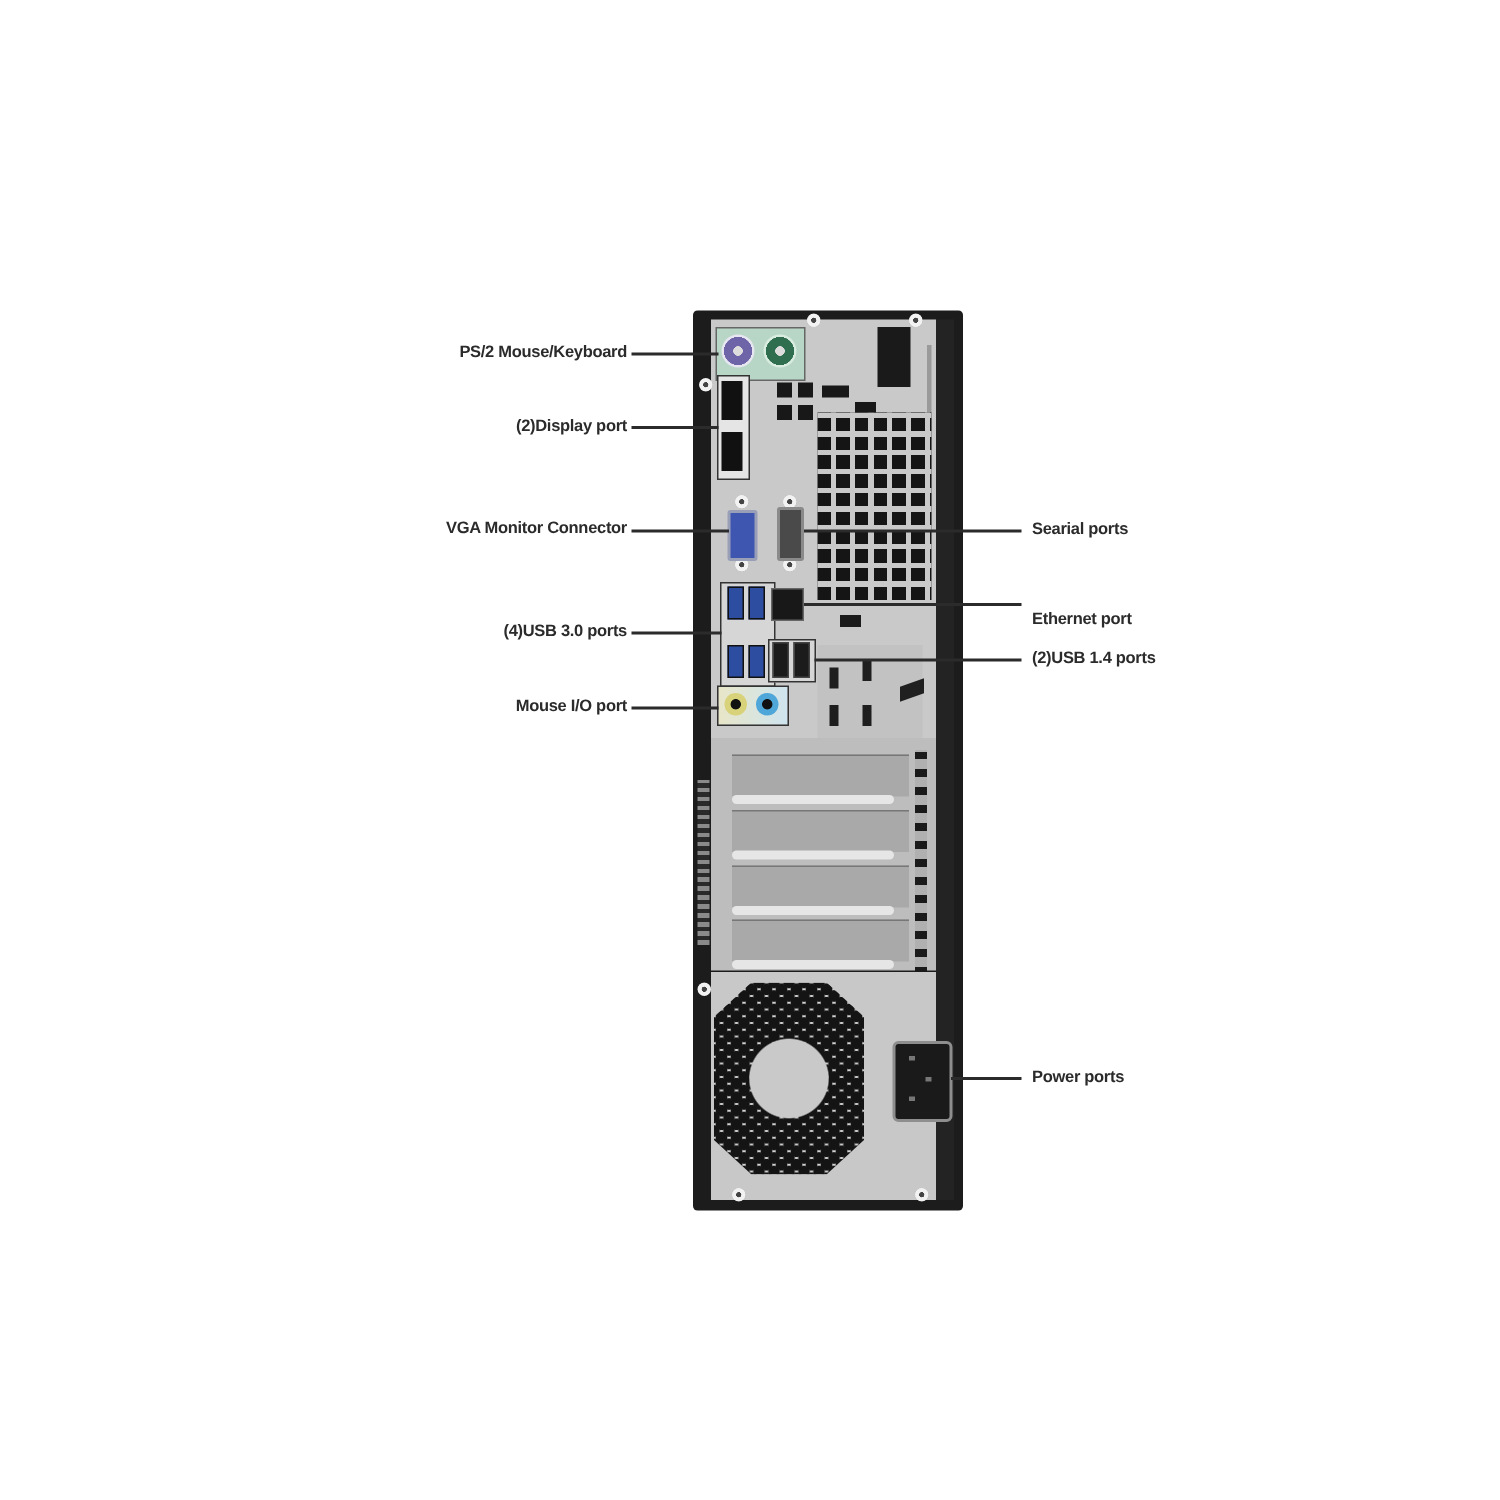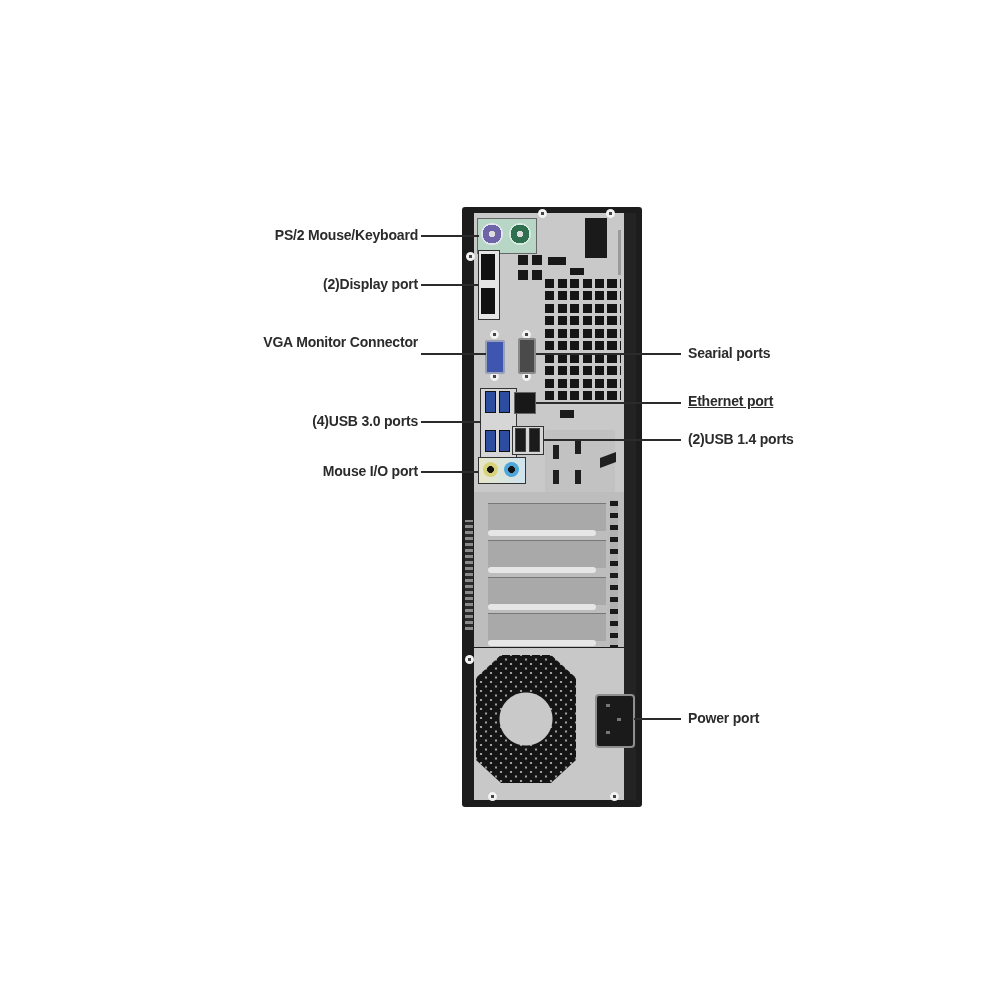--- a/index.html
+++ b/index.html
@@ -1,18 +1,18 @@
 <!DOCTYPE html>
 <html><head>
 <meta charset="utf-8">
 <style>
   html, body { margin:0; padding:0; background:#ffffff; }
   body { width:1000px; height:1000px; position:relative; overflow:hidden;
          font-family:"Liberation Sans", "DejaVu Sans", sans-serif; }
-  .label { position:absolute; font-size:14px; font-weight:bold; color:#2b2b2b;
+  .label { position:absolute; font-size:11px; font-weight:bold; color:#2b2b2b;
            white-space:nowrap; line-height:18px; letter-spacing:-0.2px; }
   .label.left { text-align:right; }
   .leader { position:absolute; height:2px; background:#2b2b2b; }
 
   
   .case { position:absolute; left:462px; top:207px; width:180px; height:600px;
           background:#1c1c1c; border-radius:3px; }
   .panel { position:absolute; left:474px; top:213px; width:150px; height:283px;
            background:#c9c9c9; }
   .rail { position:absolute; left:624px; top:213px; width:12px; height:587px; background:#232323; }
@@ -160,32 +160,32 @@
 <div class="screw" style="left:465px;top:655px;"></div>
 <div class="screw" style="left:488px;top:792px;"></div>
 <div class="screw" style="left:610px;top:792px;"></div>
 
 <div class="label left" style="right:582px;top:226px;">PS/2 Mouse/Keyboard</div>
 <div class="leader" style="left:421px;top:235px;width:58px;"></div>
 
 <div class="label left" style="right:582px;top:275px;">(2)Display port</div>
 <div class="leader" style="left:421px;top:284px;width:58px;"></div>
 
-<div class="label left" style="right:582px;top:333px;">VGA Monitor Connector</div>
+<div class="label left" style="right:582px;top:343px;">VGA Monitor Connector</div>
 <div class="leader" style="left:421px;top:353px;width:65px;"></div>
 
 <div class="label left" style="right:582px;top:412px;">(4)USB 3.0 ports</div>
 <div class="leader" style="left:421px;top:421px;width:60px;"></div>
 
 <div class="label left" style="right:582px;top:462px;">Mouse I/O port</div>
 <div class="leader" style="left:421px;top:471px;width:58px;"></div>
 
 <div class="leader" style="left:536px;top:353px;width:145px;"></div>
 <div class="label" style="left:688px;top:344px;">Searial ports</div>
 
 <div class="leader" style="left:536px;top:402px;width:145px;"></div>
-<div class="label" style="left:688px;top:392px;text-decoration:underline;">Ethernet port</div>
+<div class="label" style="left:688px;top:404px;">Ethernet port</div>
 
 <div class="leader" style="left:543px;top:439px;width:138px;"></div>
 <div class="label" style="left:688px;top:430px;">(2)USB 1.4 ports</div>
 
 <div class="leader" style="left:634px;top:718px;width:47px;"></div>
-<div class="label" style="left:688px;top:709px;">Power port</div>
+<div class="label" style="left:688px;top:709px;">Power ports</div>
 
 </body></html>

